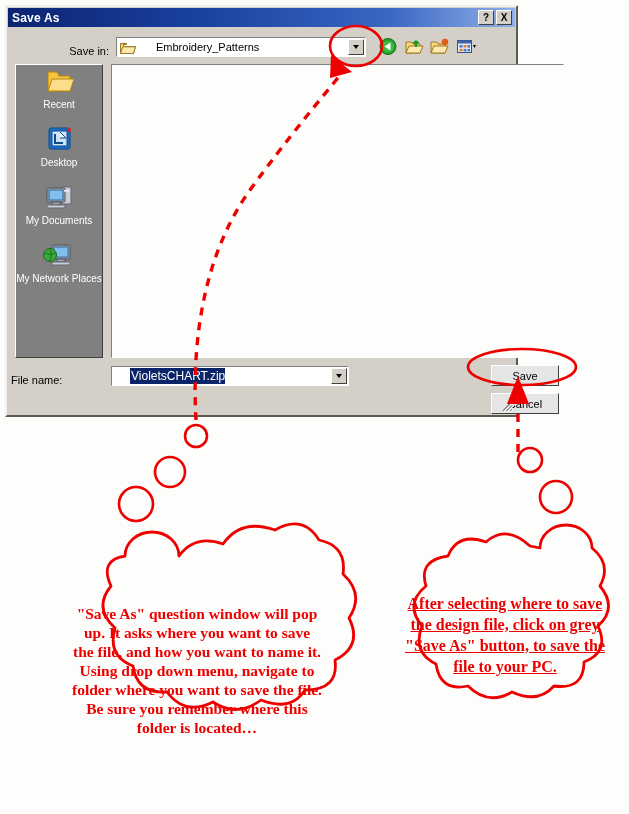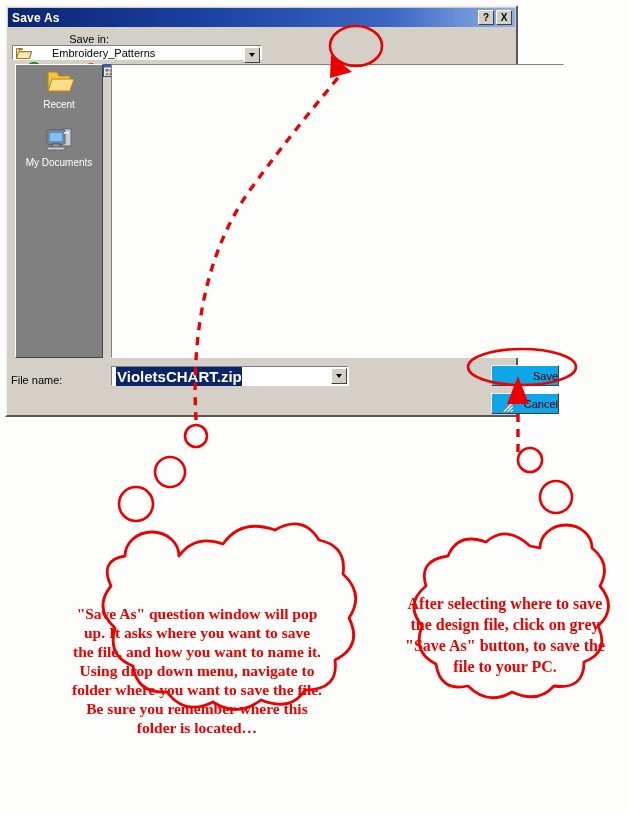--- a/index.html
+++ b/index.html
@@ -69,22 +69,21 @@
   }
 
   
   #savein-row {
     position: absolute;
     left: 5px;
     top: 26px;
     width: 552px;
     height: 24px;
     display: flex;
-    align-items: flex-start;
-    flex-direction: column;
+    align-items: flex-end;
   }
   #savein-label {
     width: 104px;
     text-align: right;
     padding-right: 7px;
     font-size: 11px;
     color: #000;
     box-sizing: border-box;
   }
   #savein-combo {
@@ -213,46 +212,45 @@
     border-top: 1px solid #808080;
     border-left: 1px solid #808080;
     border-right: 1px solid #ffffff;
     border-bottom: 1px solid #ffffff;
     display: flex;
     align-items: center;
     position: relative;
     box-sizing: border-box;
   }
   .field-box .fval {
-    font-size: 15px;
-    color: #000;
-    margin-left: 4px;
-    font-weight: bold;
+    font-size: 12px;
+    color: #000;
+    margin-left: 18px;
   }
   .field-box .fval.selected {
     background: #0a246a;
     color: #ffffff;
     padding: 1px 0 1px 1px;
   }
 
   .dlg-btn {
     position: absolute;
     left: 484px;
     width: 68px;
     height: 21px;
-    background: #0ea5e9;
+    background: #e5e5e5;
     border-top: 1px solid #ffffff;
     border-left: 1px solid #ffffff;
     border-right: 1px solid #404040;
     border-bottom: 1px solid #404040;
     font-size: 11px;
     color: #000;
     display: flex;
     align-items: center;
-    justify-content: flex-end;
+    justify-content: center;
     box-sizing: border-box;
     font-family: "Liberation Sans", sans-serif;
   }
   #btn-save { top: 358px; }
   #btn-cancel { top: 386px; }
 
   #resize-grip {
     position: absolute;
     right: 3px;
     bottom: 3px;
@@ -281,20 +279,21 @@
     left: 72px;
     top: 604px;
     width: 250px;
   }
   #right-bubble-text {
     left: 402px;
     top: 593px;
     width: 206px;
     line-height: 21px;
     font-size: 16px;
+    text-decoration: underline;
   }
 </style>
 </head>
 <body>
 
 <div id="dialog">
 
   <div id="titlebar">
     <span id="title-text">Save As</span>
     <div class="title-btns">
@@ -354,28 +353,49 @@
   <div id="places">
     <div class="place">
       <svg class="pico" viewBox="0 0 34 32">
         <path d="M6,7 L6,26 L28,26 L28,11 L17,11 L15,7 Z" fill="#f5c542" stroke="#b8860b"></path>
         <path d="M6,26 L10,14 L32,14 L28,26 Z" fill="#fbdd8a" stroke="#b8860b"></path>
       </svg>
       <div class="plabel">Recent</div>
     </div>
     <div class="place">
       <svg class="pico" viewBox="0 0 34 32">
+        <rect x="7" y="5" width="21" height="21" rx="2" fill="#1d6fc4" stroke="#0d4a8c"></rect>
+        <rect x="10" y="8" width="15" height="15" fill="#cfe4f8" stroke="#0d4a8c"></rect>
+        <path d="M13,11 L13,20 L21,20" fill="none" stroke="#0d4a8c" stroke-width="2"></path>
+        <path d="M18,9 L24,15 L18,15" fill="#f0f6ff" stroke="#0d4a8c"></path>
+        <circle cx="27" cy="7" r="2" fill="#e02020"></circle>
+      </svg>
+      <div class="plabel">Desktop</div>
+    </div>
+    <div class="place">
+      <svg class="pico" viewBox="0 0 34 32">
         <rect x="20" y="6" width="9" height="17" fill="#c8ccd4" stroke="#667"></rect>
         <rect x="5" y="7" width="18" height="14" rx="1" fill="#9aa4b4" stroke="#555"></rect>
         <rect x="7" y="9" width="14" height="10" fill="#7fc0ef" stroke="#3a6a9a"></rect>
         <rect x="10" y="21" width="8" height="3" fill="#9aa4b4" stroke="#555"></rect>
         <rect x="5" y="24" width="18" height="3" rx="1" fill="#c8ccd4" stroke="#667"></rect>
         <rect x="22" y="9" width="5" height="1.6" fill="#eef"></rect>
       </svg>
       <div class="plabel">My Documents</div>
+    </div>
+    <div class="place">
+      <svg class="pico" viewBox="0 0 34 32">
+        <rect x="10" y="6" width="18" height="14" rx="1" fill="#9aa4b4" stroke="#555"></rect>
+        <rect x="12" y="8" width="14" height="10" fill="#7fc0ef" stroke="#3a6a9a"></rect>
+        <rect x="15" y="20" width="8" height="3" fill="#9aa4b4" stroke="#555"></rect>
+        <rect x="10" y="23" width="18" height="3" rx="1" fill="#c8ccd4" stroke="#667"></rect>
+        <circle cx="8" cy="16" r="6.5" fill="#3aa83a" stroke="#1c6a1c"></circle>
+        <path d="M2,14 q6,3 12,0 M8,10 q3,6 0,12" fill="none" stroke="#1c6a1c" stroke-width="0.9"></path>
+      </svg>
+      <div class="plabel">My Network Places</div>
     </div>
   </div>
 
   <div id="filelist"></div>
 
   <div class="field-row" id="row-filename">
     <div class="field-label">File name:</div>
     <div class="field-box">
       <span class="fval selected">VioletsCHART.zip</span>
       <div class="combo-arrow">

